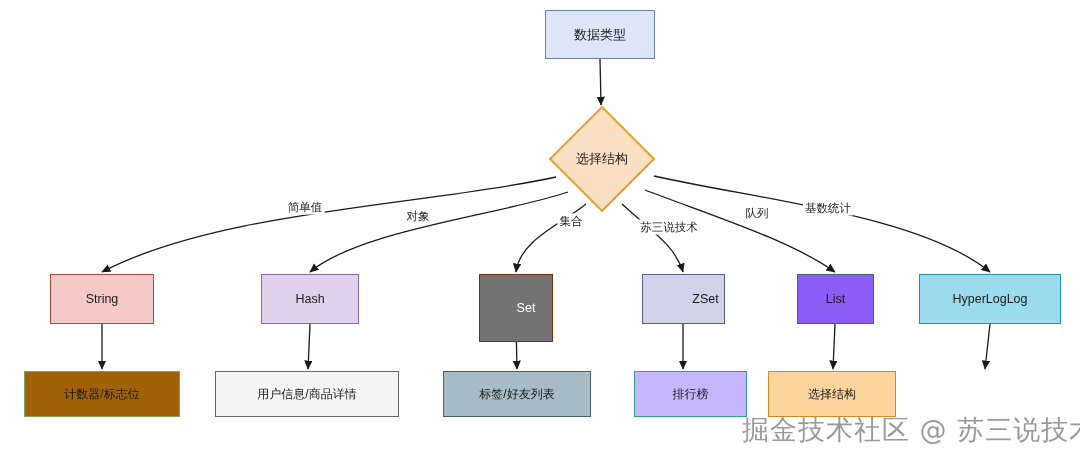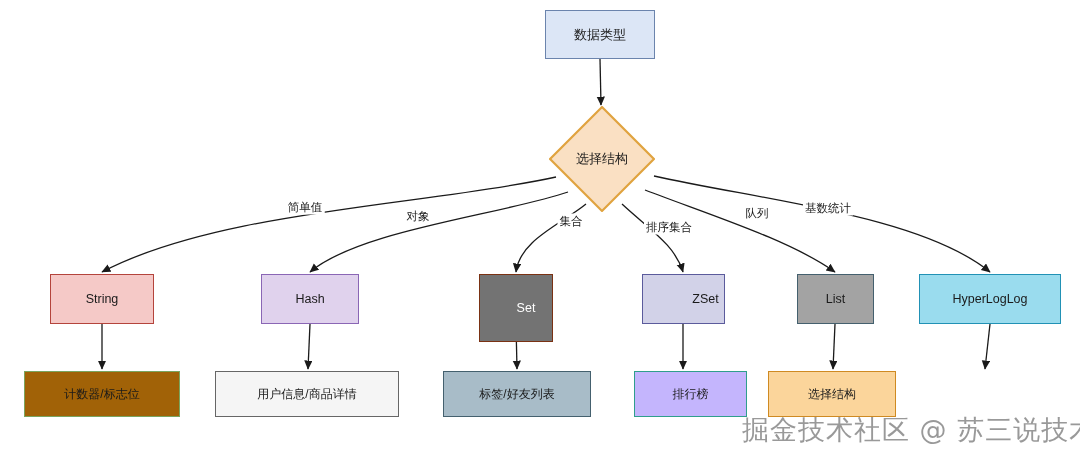--- a/index.html
+++ b/index.html
@@ -125,21 +125,21 @@
     </div>
     <div class="node node-rect" style="left: 261px; top: 274px; width: 98px; height: 50px; background: rgb(224, 210, 237); border-color: rgb(138, 102, 181); color: rgb(26, 26, 26); font-size: 12.5px;">
       <span>Hash</span>
     </div>
     <div class="node node-rect" style="left: 479px; top: 274px; width: 74px; height: 68px; background: #737373; border-color: rgb(122, 49, 19); color: rgb(255, 255, 255); font-size: 12.5px; padding-left: 20px;">
       <span>Set</span>
     </div>
     <div class="node node-rect" style="left: 642px; top: 274px; width: 83px; height: 50px; background: rgb(210, 210, 232); border-color: rgb(91, 91, 156); color: rgb(26, 26, 26); font-size: 12.5px; padding-left: 44px;">
       <span>ZSet</span>
     </div>
-    <div class="node node-rect" style="left: 797px; top: 274px; width: 77px; height: 50px; background: #a3a3a3; border-color: rgb(68, 96, 110); color: rgb(26, 26, 26); font-size: 12.5px;">
+    <div class="node node-rect" style="left: 797px; top: 274px; width: 77px; height: 50px; background: #8b5cf6; border-color: rgb(68, 96, 110); color: rgb(26, 26, 26); font-size: 12.5px;">
       <span>List</span>
     </div>
     <div class="node node-rect" style="left: 919px; top: 274px; width: 142px; height: 50px; background: rgb(154, 220, 238); border-color: rgb(33, 145, 181); color: rgb(26, 26, 26); font-size: 12.5px;">
       <span>HyperLogLog</span>
     </div>
     <div class="node node-rect" style="left: 24px; top: 371px; width: 156px; height: 46px; background: #a16207; border-color: rgb(122, 165, 94); color: rgb(26, 26, 26); font-size: 12px;">
       <span>计数器/标志位</span>
     </div>
     <div class="node node-rect" style="left: 215px; top: 371px; width: 184px; height: 46px; background: rgb(245, 245, 245); border-color: rgb(102, 102, 102); color: rgb(26, 26, 26); font-size: 12px;">
       <span>用户信息/商品详情</span>
@@ -149,16 +149,16 @@
     </div>
     <div class="node node-rect" style="left: 634px; top: 371px; width: 113px; height: 46px; background: #c4b5fd; border-color: rgb(47, 158, 140); color: rgb(26, 26, 26); font-size: 12px;">
       <span>排行榜</span>
     </div>
     <div class="node node-rect" style="left: 768px; top: 371px; width: 128px; height: 46px; background: rgb(251, 213, 155); border-color: rgb(207, 138, 34); color: rgb(26, 26, 26); font-size: 12px;">
       <span>选择结构</span>
     </div>
     <div class="edge-label" style="left: 305px; top: 207px;">简单值</div>
     <div class="edge-label" style="left: 418px; top: 216px;">对象</div>
     <div class="edge-label" style="left: 531px; top: 221px; margin-left: 40px;">集合</div>
-    <div class="edge-label" style="left: 669px; top: 227px;">排序集合</div>
+    <div class="edge-label" style="left: 669px; top: 227px;">苏三说技术</div>
     <div class="edge-label" style="left: 757px; top: 213px;">队列</div>
     <div class="edge-label" style="left: 828px; top: 208px;">基数统计</div>
   </div>
 
 </body></html>

